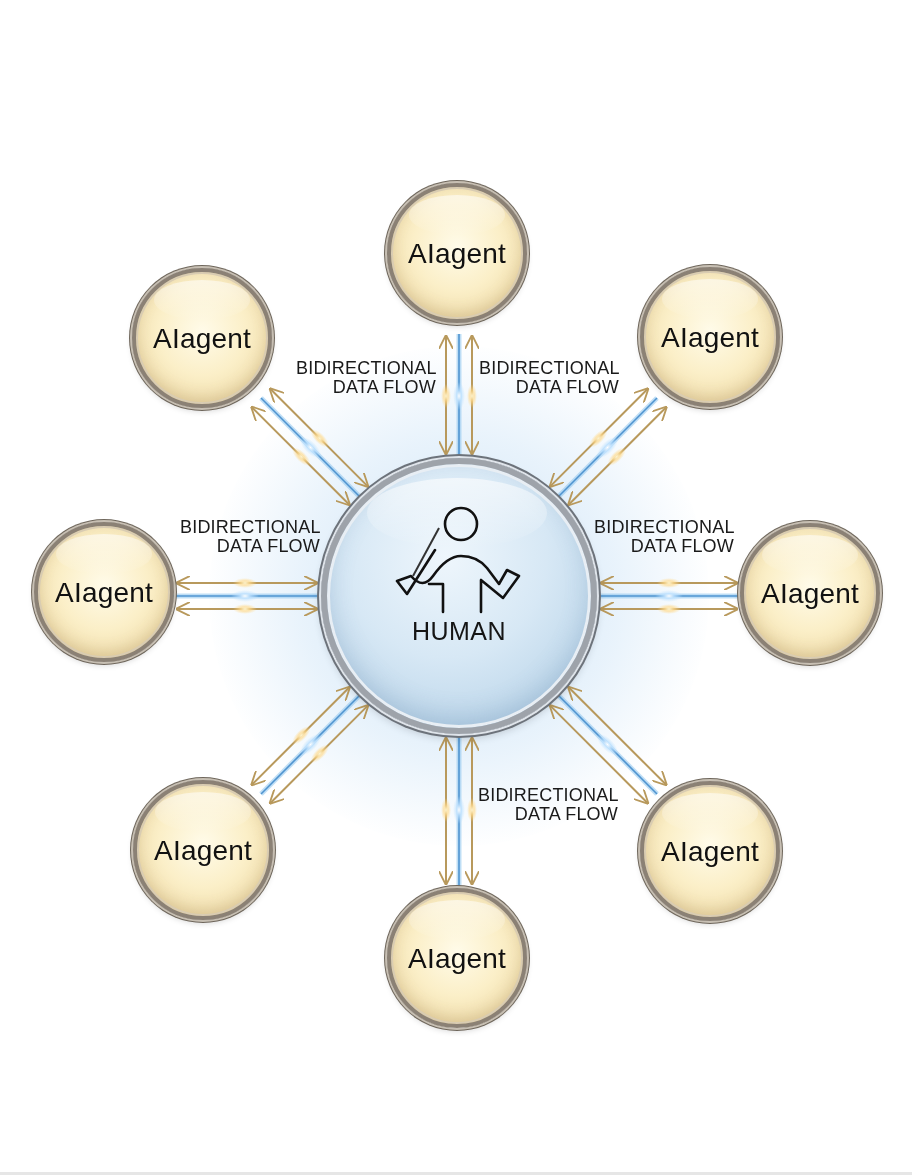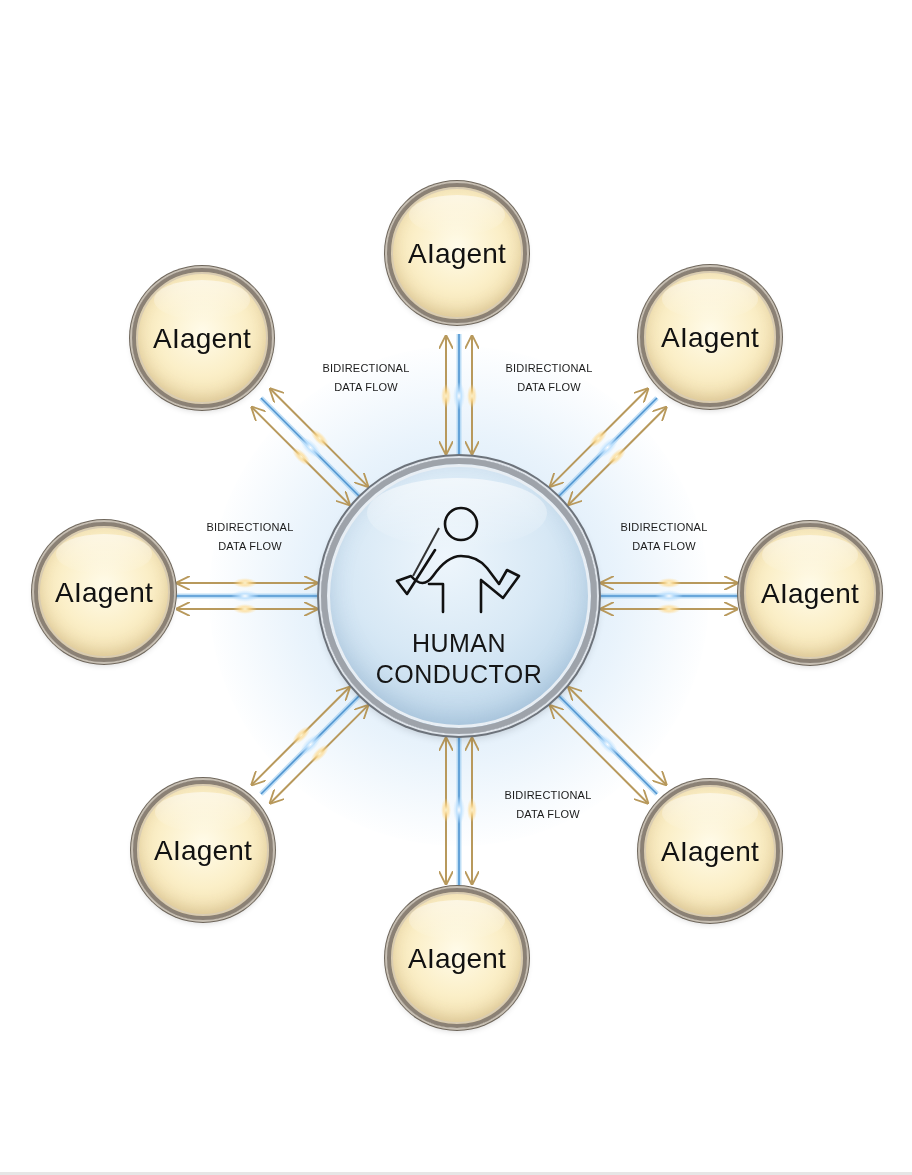--- a/index.html
+++ b/index.html
@@ -43,27 +43,27 @@
     box-shadow: 0 0 0 2px #dfe4ea, 0 0 0 4px #6d737b, inset 0 0 0 3px #e8eef4, inset 0 -10px 24px rgba(80,120,160,0.25), 0 4px 10px rgba(0,0,0,0.2);
     cursor: pointer;
   }
   .conductor::before {
     content: ""; position: absolute; left: 40px; top: 14px; width: 180px; height: 70px; border-radius: 50%;
     background: linear-gradient(180deg, rgba(255,255,255,0.6), rgba(255,255,255,0));
   }
   .conductor-icon { position: absolute; left: 62px; top: 40px; }
   .conductor .t1, .conductor .t2 {
     position: absolute; left: 0; width: 100%; text-align: center; color: #151515;
-    font-size: 25px; letter-spacing: 0.5px; margin-top: 12px;
+    font-size: 25px; letter-spacing: 0.5px;
   }
   .conductor .t1 { top: 153px; }
   .conductor .t2 { top: 184px; }
   .flow-label {
-    position: absolute; text-align: center; color: #1a1a1a;
-    font-size: 11px; line-height: 19px; letter-spacing: 0.2px; white-space: nowrap;
+    position: absolute; text-align: right; color: #1a1a1a;
+    font-size: 18px; line-height: 19px; letter-spacing: 0.2px; white-space: nowrap;
   }
 </style>
 </head>
 <body>
 
 <div class="glow"></div>
 
 <svg class="links" width="912" height="1175" viewBox="0 0 912 1175">
   <defs>
     <marker id="ah" viewBox="0 0 12 12" refX="11" refY="6" markerWidth="14" markerHeight="14" orient="auto-start-reverse" markerUnits="userSpaceOnUse">
@@ -181,21 +181,20 @@
   <div>DATA FLOW</div>
 </div>
 
 <div class="conductor">
   <svg class="conductor-icon" width="140" height="110" viewBox="0 0 140 110">
     <circle cx="72" cy="20" r="16" fill="none" stroke="#111" stroke-width="2.6"></circle>
     <path d="M46,46 L18,90 L8,77 L22,72 Q34,86 44,72 Q58,52 72,52 Q88,52 98,64 L110,80 L118,66 L130,72 L114,94 L92,76 L92,108 M54,108 L54,80 L40,80" fill="none" stroke="#111" stroke-width="2.6" stroke-linejoin="round" stroke-linecap="round"></path>
     <line x1="24" y1="72" x2="50" y2="24" stroke="#333" stroke-width="2"></line>
   </svg>
   <div class="t1">HUMAN</div>
-  <div class="t2">CONDUCTOR</div>
 </div>
 
 <div class="agent" style="left:387px; top:183px;">
   <span class="l1">AI</span>
   <span class="l2">agent</span>
 </div>
 <div class="agent" style="left:640px; top:267px;">
   <span class="l1">AI</span>
   <span class="l2">agent</span>
 </div>

